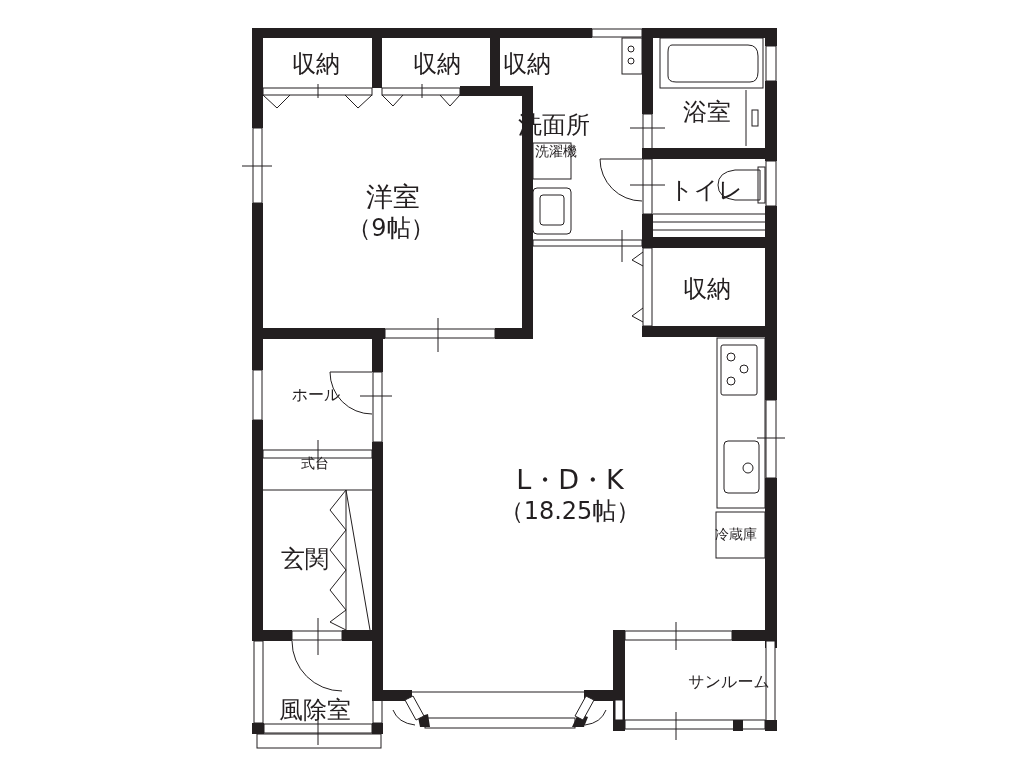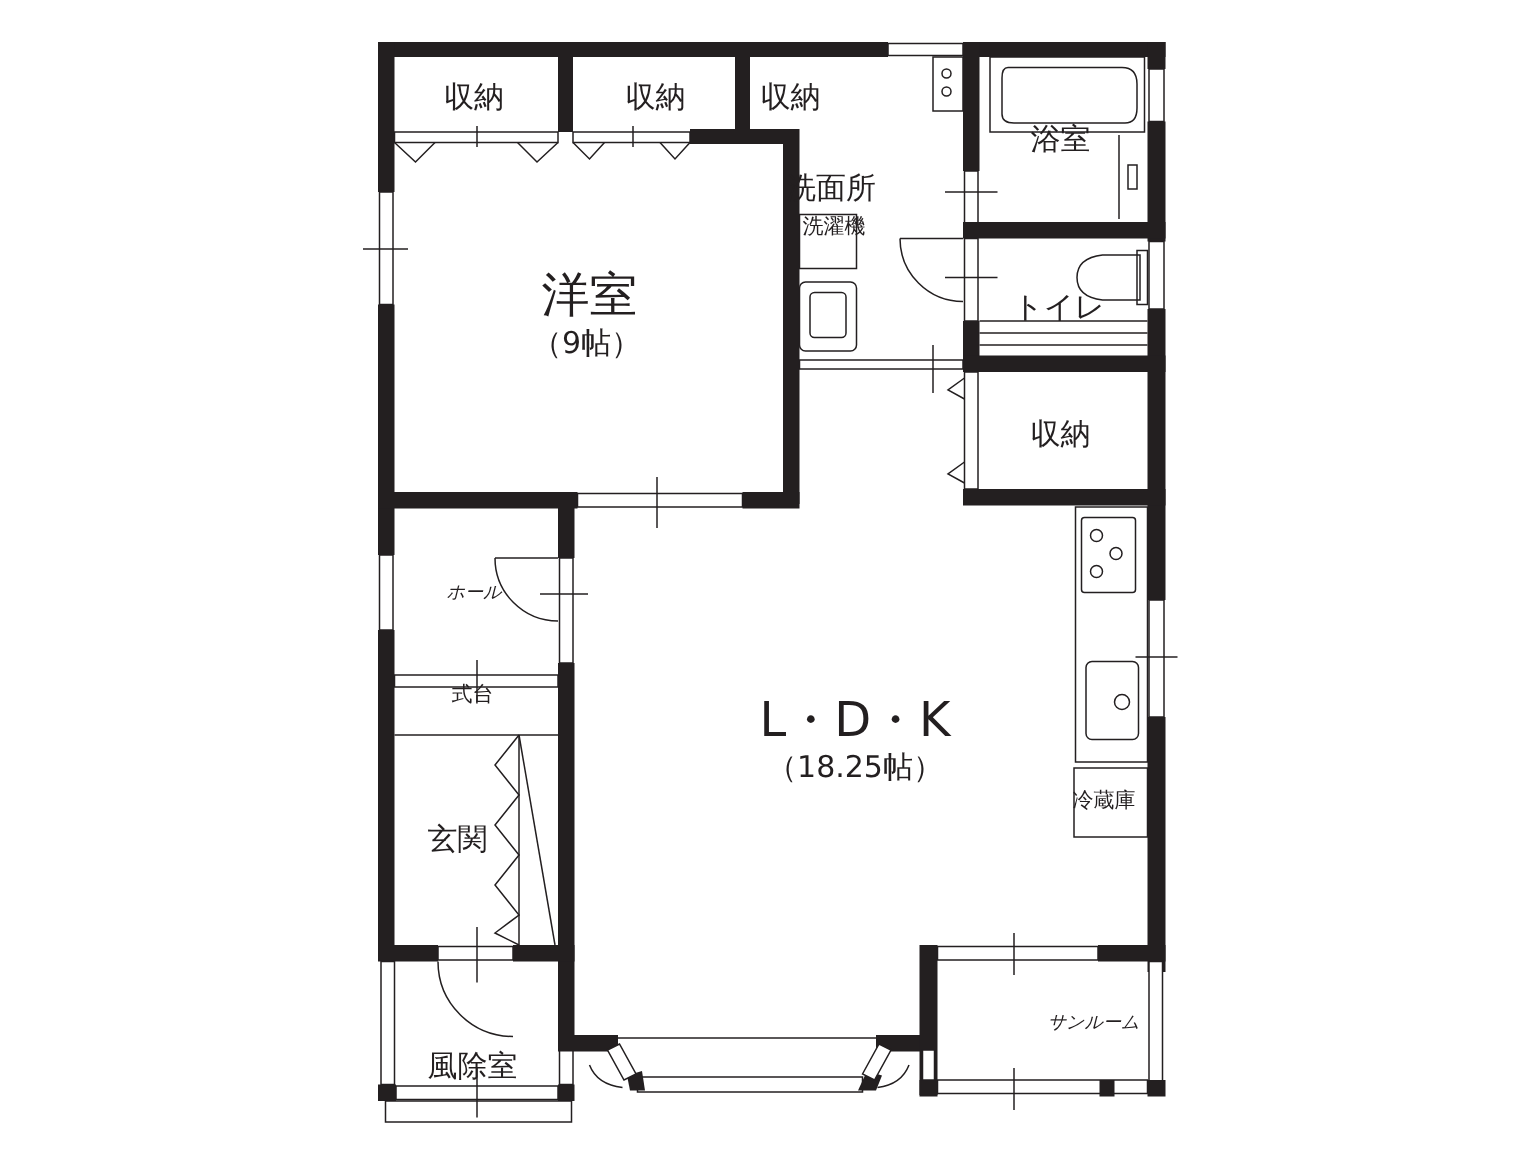--- a/index.html
+++ b/index.html
@@ -4,23 +4,23 @@
 <style>
   html, body { margin: 0; padding: 0; background: #ffffff; }
   body { width: 1024px; height: 768px; position: relative; overflow: hidden;
          font-family: "DejaVu Sans", sans-serif; }
   svg { position: absolute; left: 0; top: 0; }
   .wall { fill: #231f20; }
   .ln { stroke: #231f20; stroke-width: 1; fill: none; }
   .win { fill: #ffffff; stroke: #231f20; stroke-width: 1; }
   .lbl { position: absolute; color: #231f20; white-space: nowrap;
          transform: translate(-50%, -50%); text-align: center; line-height: 1.1; }
-  .lbl-lg { font-size: 32px; }
-  .lbl-md { font-size: 20px; text-align: center; }
-  .lbl-sm { font-size: 12px; font-style: italic; }
+  .lbl-lg { font-size: 27px; }
+  .lbl-md { font-size: 24px; text-align: center; }
+  .lbl-sm { font-size: 16px; }
   .lbl-xs { font-size: 14px; }
 </style>
 </head>
 <body>
 
 <svg width="1024" height="768" viewBox="0 0 1024 768">
 
   <rect class="wall" x="252" y="28" width="340" height="10"></rect>
   <rect class="wall" x="642" y="28" width="135" height="10"></rect>
   <rect class="win" x="592" y="29" width="50" height="8"></rect>
@@ -172,22 +172,22 @@
     <line x1="676" y1="622" x2="676" y2="650"></line>
     <line x1="676" y1="712" x2="676" y2="740"></line>
   </g>
 </svg>
 
 <div class="lbl lbl-md" style="left:316px;top:64px">収納</div>
 <div class="lbl lbl-md" style="left:437px;top:64px">収納</div>
 <div class="lbl lbl-md" style="left:527px;top:64px">収納</div>
 <div class="lbl lbl-md" style="left:554px;top:125px">洗面所</div>
 <div class="lbl lbl-xs" style="left:556px;top:152px">洗濯機</div>
-<div class="lbl lbl-md" style="left:707px;top:92px">浴室</div>
-<div class="lbl lbl-md" style="left:706px;top:204px">トイレ</div>
+<div class="lbl lbl-md" style="left:707px;top:112px">浴室</div>
+<div class="lbl lbl-md" style="left:706px;top:190px">トイレ</div>
 <div class="lbl lbl-lg" style="left:393px;top:197px">洋室</div>
 <div class="lbl lbl-md" style="left:391px;top:228px">（9帖）</div>
 <div class="lbl lbl-md" style="left:707px;top:289px">収納</div>
 <div class="lbl lbl-sm" style="left:316px;top:395px">ホール</div>
 <div class="lbl lbl-xs" style="left:315px;top:464px">式台</div>
 <div class="lbl lbl-md" style="left:305px;top:559px">玄関</div>
 <div class="lbl lbl-md" style="left:315px;top:710px">風除室</div>
 <div class="lbl lbl-lg" style="left:570px;top:480px">L・D・K</div>
 <div class="lbl lbl-md" style="left:570px;top:511px">（18.25帖）</div>
 <div class="lbl lbl-xs" style="left:736px;top:535px">冷蔵庫</div>

